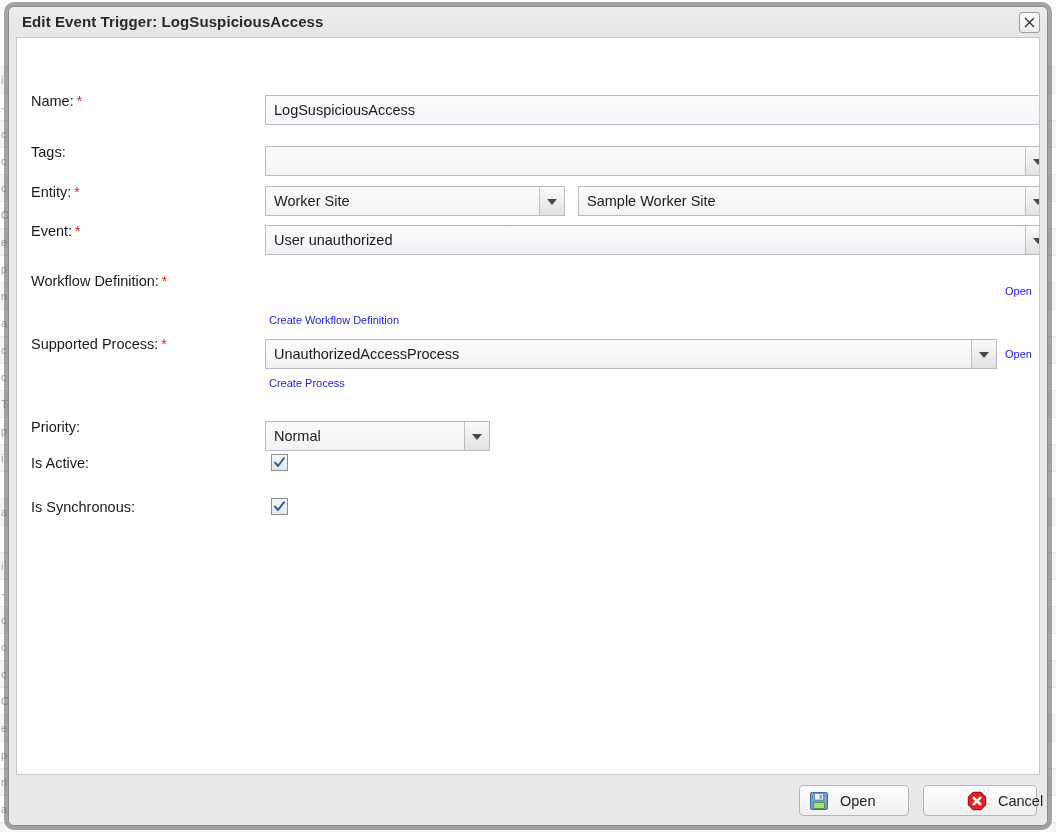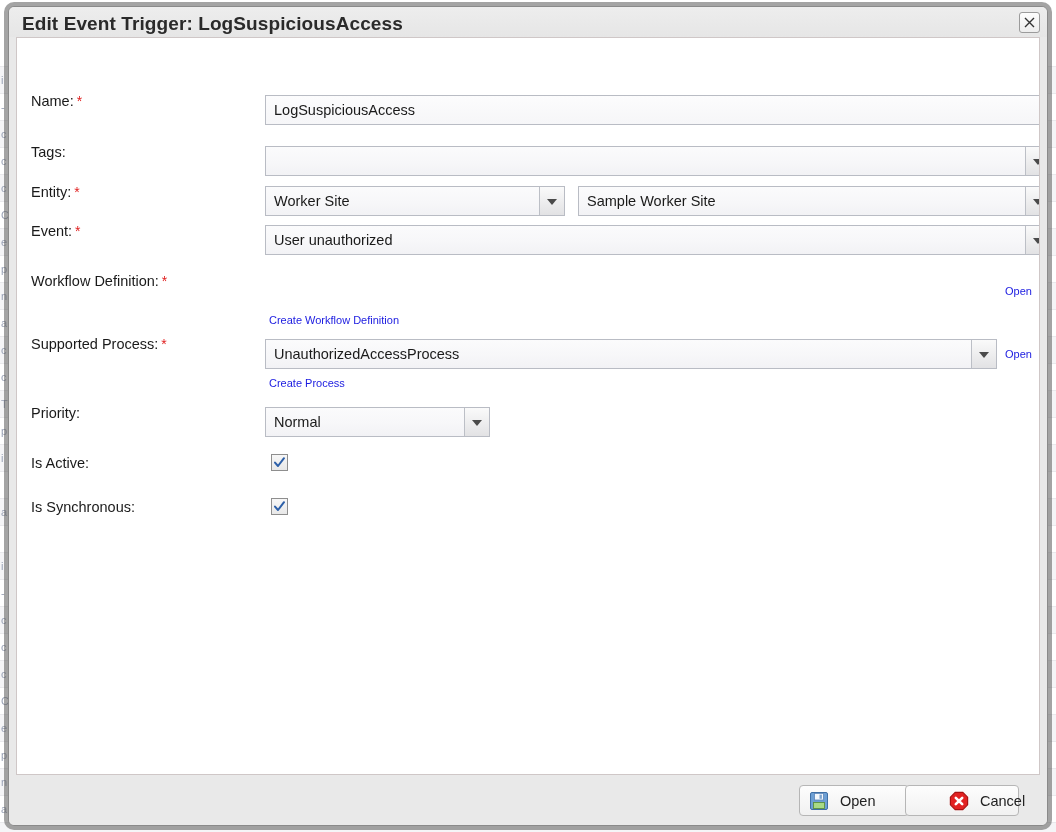--- a/index.html
+++ b/index.html
@@ -50,21 +50,21 @@
   .titlebar {
     position: relative;
     height: 30px;
     flex: 0 0 30px;
     background: linear-gradient(to bottom, #ededed 0%, #e6e6e6 100%);
     border-radius: 5px 5px 0 0;
   }
   .titlebar .title {
     position: absolute;
     left: 13px; top: 6px;
-    font-size: 19px;
+    font-size: 15px;
     font-weight: bold;
     color: #2a2a2a;
     letter-spacing: 0.1px;
   }
   .close-btn {
     position: absolute;
     right: 7px; top: 5px;
     width: 21px; height: 21px;
     border: 1px solid #9b9b9b;
     border-radius: 3px;
@@ -182,21 +182,21 @@
     border-radius: 4px;
     background: linear-gradient(to bottom, #fdfdfd 0%, #f1f1f1 100%);
     cursor: pointer;
     display: flex;
     align-items: center;
     padding: 0 14px 0 8px;
   }
   .btn .ico { width: 22px; height: 22px; margin-right: 10px; flex: 0 0 22px; }
   .btn .txt { font-size: 14.5px; color: #222; }
   #save-button { right: 138px; width: 110px; }
-  #cancel-button { right: 28px; width: 114px; padding-left: 42px; }
+  #cancel-button { right: 10px; width: 114px; padding-left: 42px; }
 </style>
 </head>
 <body>
 
 <div id="page-bg">
   <div class="bg-rows">
     <div class="bg-row"></div>
     <div class="bg-row alt">i</div>
     <div class="bg-row">-</div>
     <div class="bg-row alt">c</div>
@@ -299,21 +299,21 @@
           <span>Supported Process:</span><span class="req">*</span>
         </div>
         <div class="field combo" style="left:248px; width:732px; top:6px;">
           <span>UnauthorizedAccessProcess</span>
           <span class="arrowbox"></span>
         </div>
         <div class="link" style="left:988px; top:11px;">Open</div>
         <div class="link" style="left:252px; top:40px;">Create Process</div>
       </div>
 
-      <div class="row" style="top:364px;">
+      <div class="row" style="top:378px;">
         <div class="lbl">
           <span>Priority:</span>
         </div>
         <div class="field combo" style="left:248px; width:225px; top:5px;">
           <span>Normal</span>
           <span class="arrowbox"></span>
         </div>
       </div>
 
       <div class="row" style="top:414px;">

